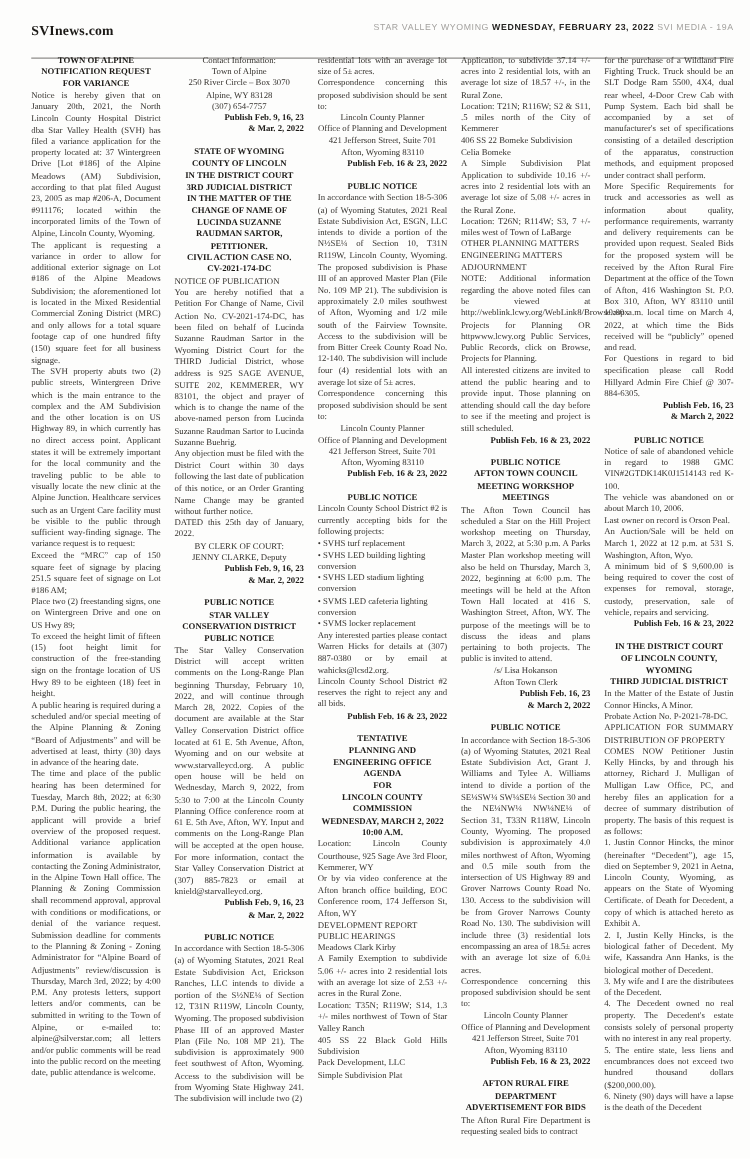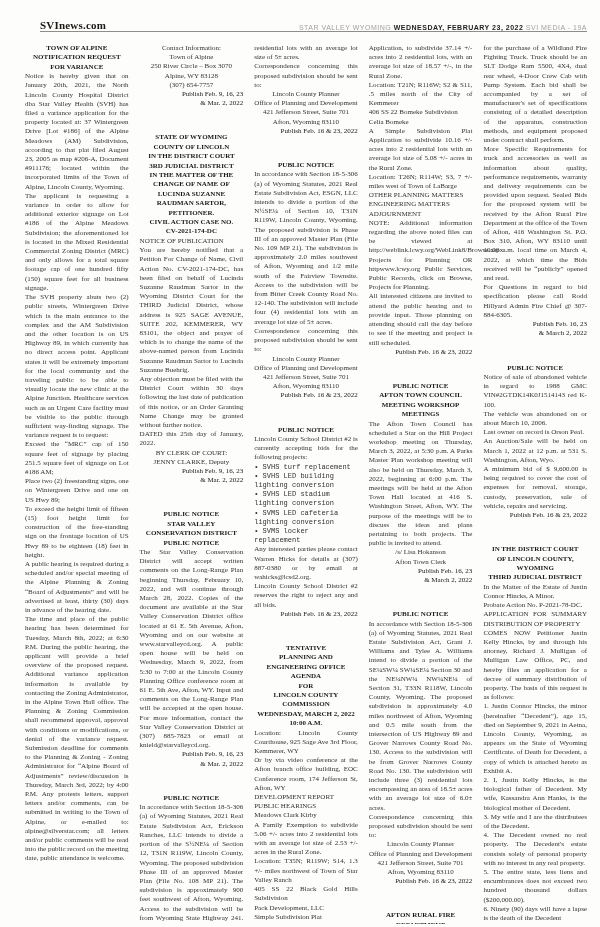--- a/index.html
+++ b/index.html
@@ -2,52 +2,52 @@
 <html lang="en"><head>
 <meta charset="utf-8">
 <style>
   html,body{margin:0;padding:0;background:#ffffff;}
   .page{
     width:600px;height:927px;background:#fdfdfc;position:relative;
     overflow:hidden;color:#35322e;
     font-family:"Liberation Serif","DejaVu Serif",serif;
   }
   .header{
-    position:absolute;left:40px;right:13px;top:19px;
-    display:flex;justify-content:space-between;align-items:flex-end;
-    border-bottom:1.2px solid #8f8d8a;padding-bottom:0;
+    position:absolute;left:25px;right:13px;top:19px;
+    display:flex;justify-content:space-between;align-items:flex-start;
+    border-bottom:1.2px solid #8f8d8a;padding-bottom:15px;
   }
   .brand{
     font-weight:bold;font-size:11px;color:#1b1916;letter-spacing:.2px;
     font-family:"Liberation Serif","DejaVu Serif",serif;
   }
   .header-right{
     font-family:"Liberation Sans","DejaVu Sans",sans-serif;
     font-size:7px;color:#a3a19e;letter-spacing:.5px;white-space:nowrap;
   }
   .header-right .date{font-weight:bold;color:#232220;}
   .content{
     position:absolute;left:25px;right:13px;top:44px;bottom:3px;
     display:flex;gap:11px;overflow:hidden;
     font-size:7px;line-height:9.2px;
   }
   .col{flex:1 1 0;min-width:0;}
   .block{margin:0;}
   .title{
     font-weight:bold;text-align:center;white-space:pre-line;
-    margin-top:25px;color:#1d1b18;line-height:9.4px;
+    margin-top:9px;color:#1d1b18;line-height:9.4px;
   }
   .col .title:first-child{margin-top:0;}
   .para{text-align:justify;}
   .lines div{text-align:center;}
   .publish{
-    font-weight:normal;text-align:right;white-space:pre-line;
+    font-weight:bold;text-align:right;white-space:pre-line;
     margin-bottom:4px;color:#1d1b18;
   }
-  .bullet{text-align:left;font-family:Liberation Mono, monospace;}
+  .bullet{text-align:left;}
 </style>
 </head>
 <body>
 
 <div class="page">
   <div class="header">
     <span class="brand">SVInews.com</span>
     <span class="header-right"><span>STAR VALLEY WYOMING </span><span class="date">WEDNESDAY, FEBRUARY 23, 2022</span><span> SVI MEDIA - 19A</span></span>
   </div>
   <div class="content" id="columns">

